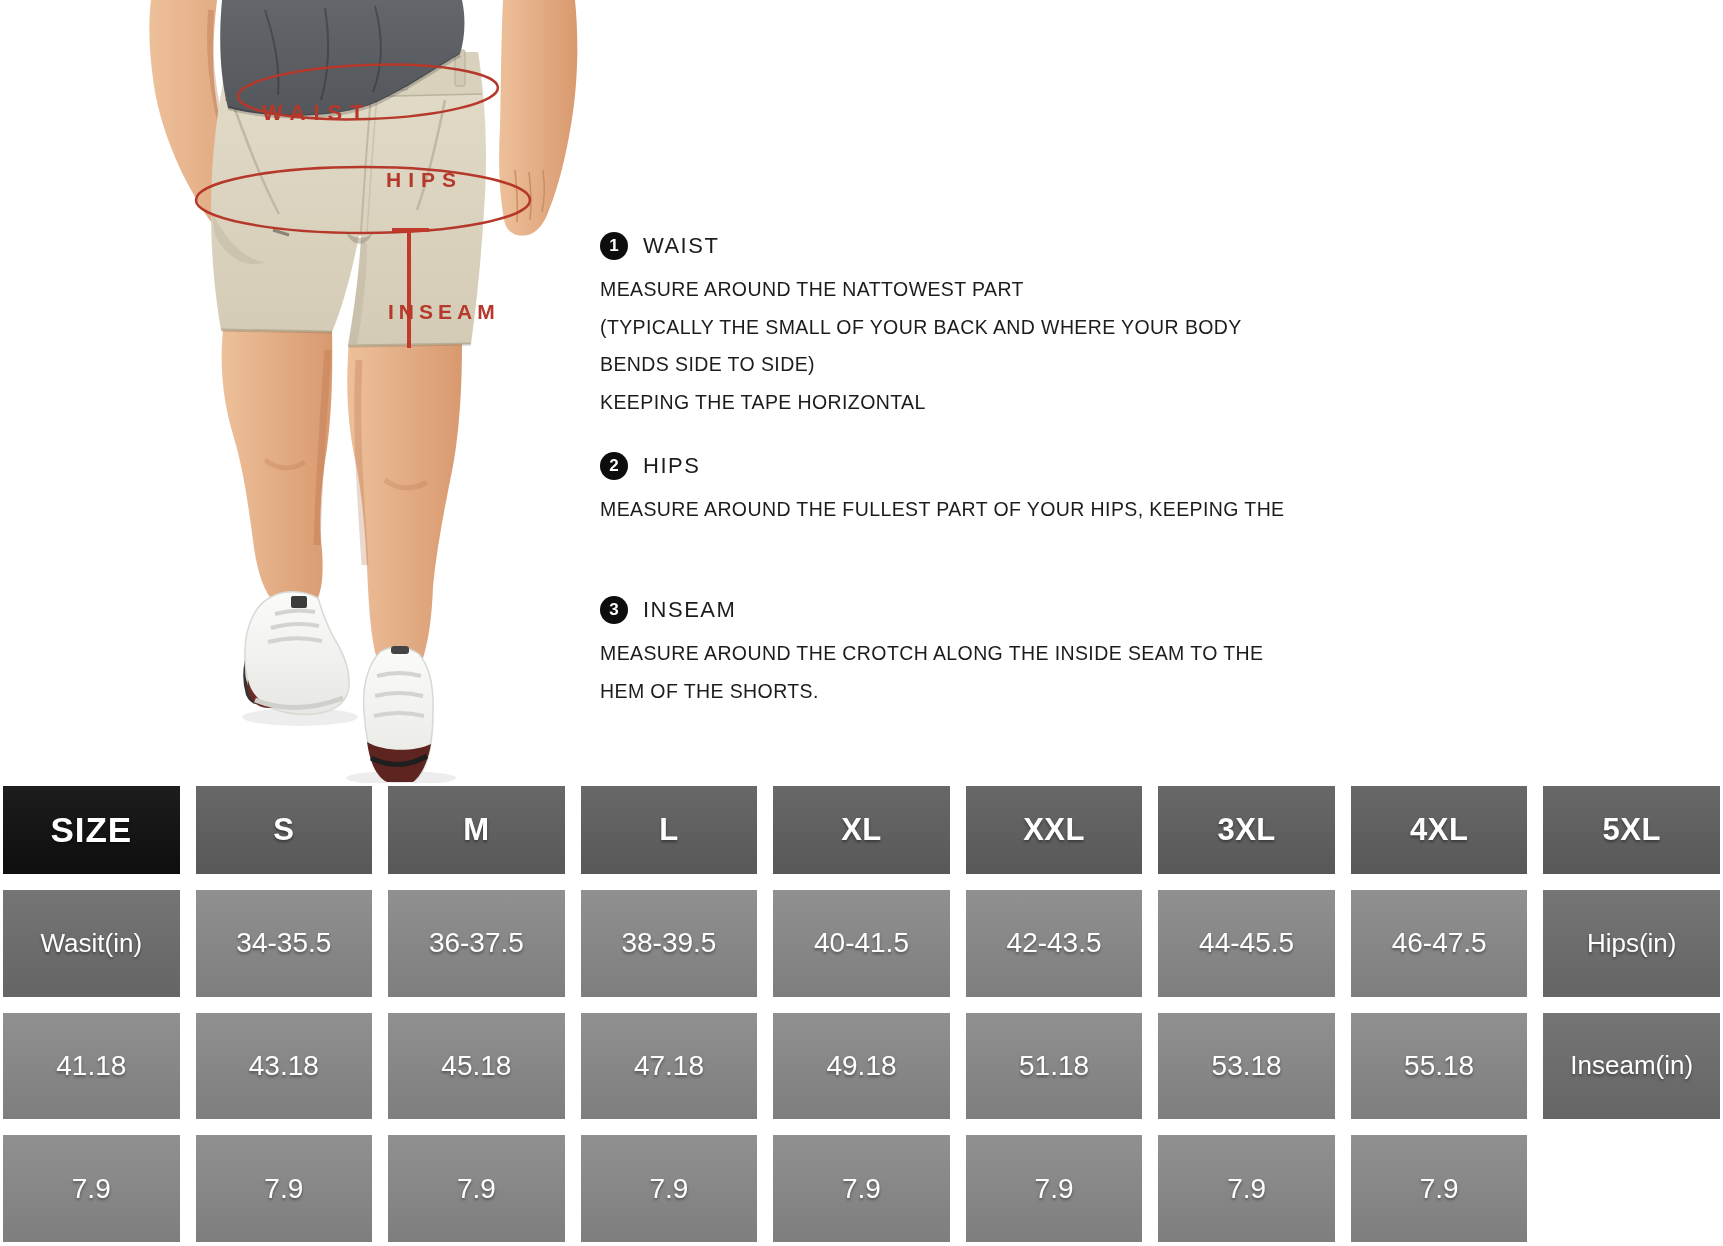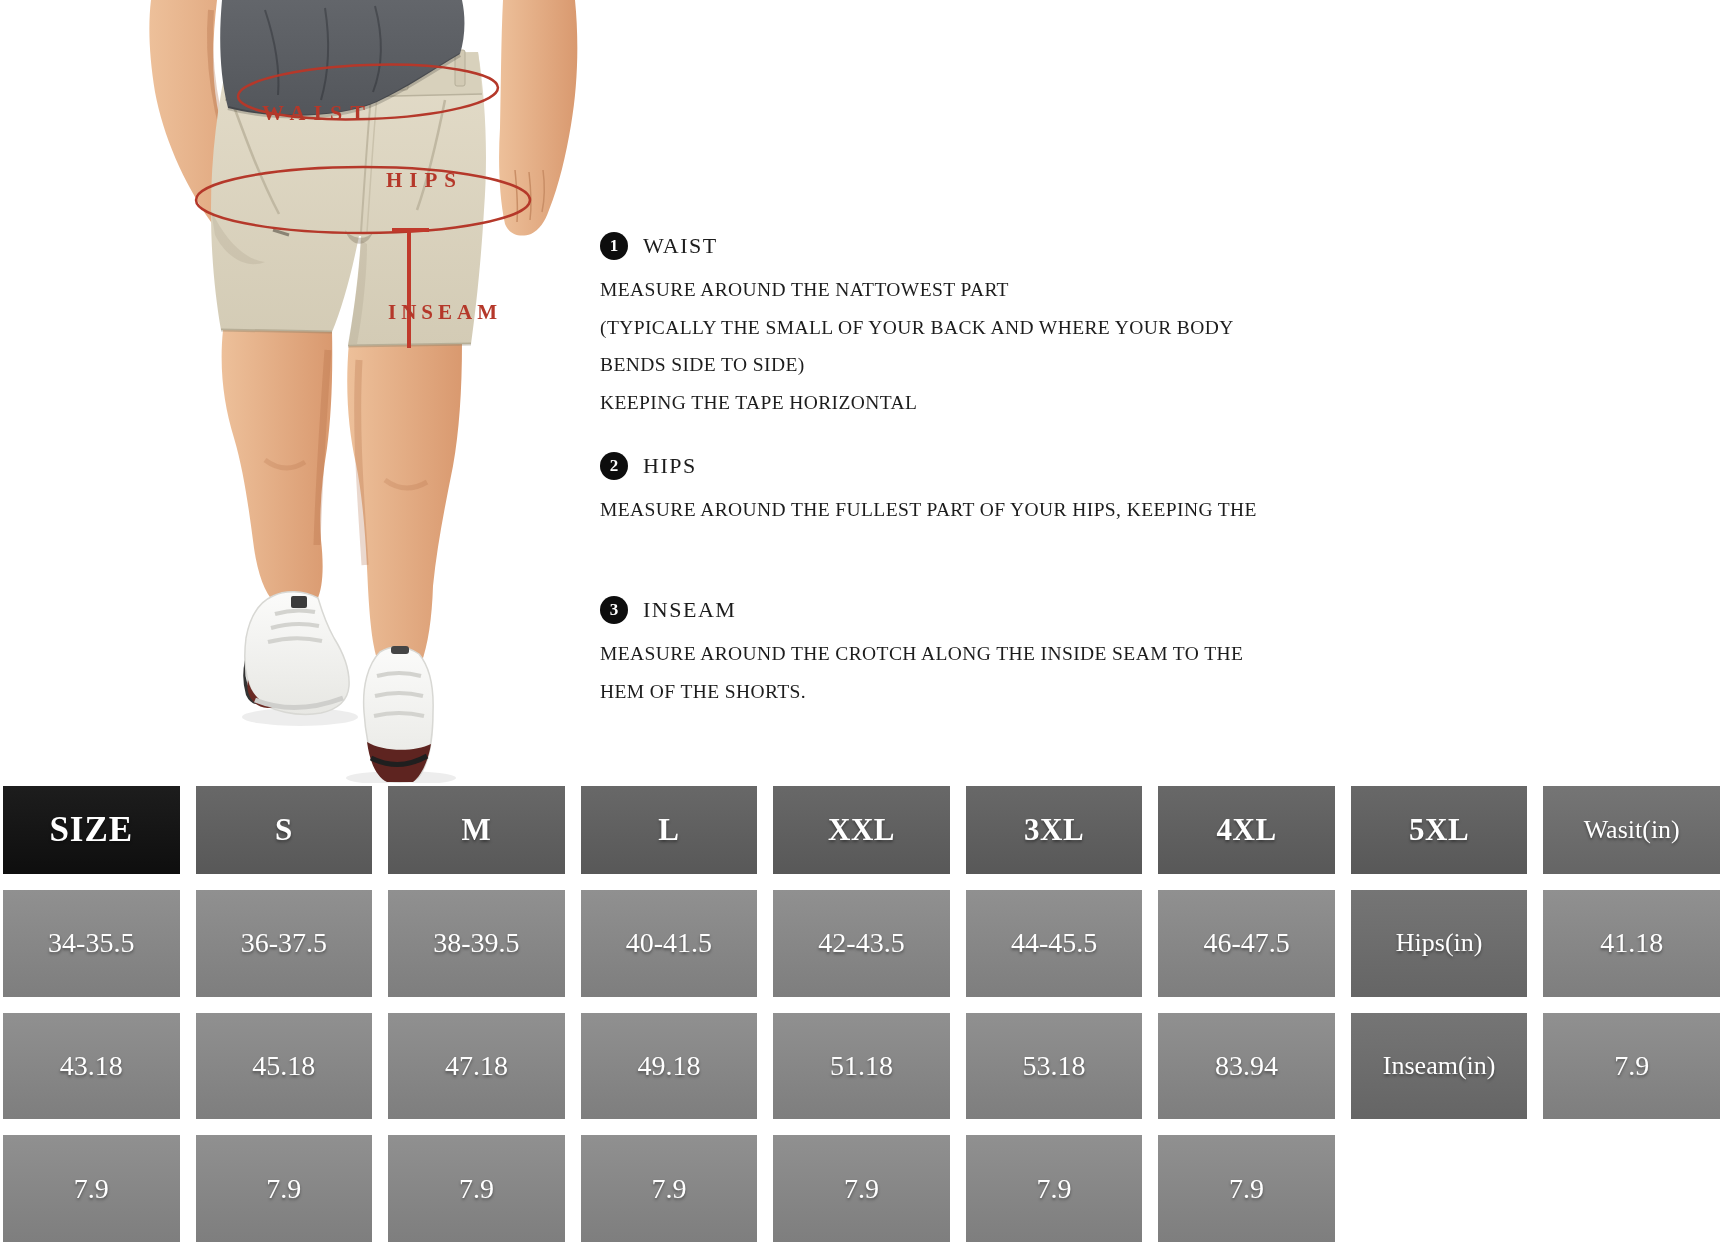--- a/index.html
+++ b/index.html
@@ -1,17 +1,17 @@
 <!DOCTYPE html>
 <html><head>
 <meta charset="utf-8">
 <style>
   html,body{margin:0;padding:0;background:#fff;}
   #canvas{position:relative;width:1723px;height:1246px;background:#ffffff;overflow:hidden;
-          font-family:Liberation Serif, serif;}
+          font-family:Liberation Sans, sans-serif;}
 
   
   #figure-svg{position:absolute;left:115px;top:0;}
   .fig-label{position:absolute;color:#b5382a;font-weight:700;}
   .fig-label.waist{left:262px;top:100px;font-size:22px;letter-spacing:8px;}
   .fig-label.hips{left:386px;top:168px;font-size:21px;letter-spacing:7px;}
   .fig-label.inseam{left:388px;top:300px;font-size:21px;letter-spacing:5px;}
 
   
   .instr{position:absolute;left:600px;width:760px;color:#1c1c1c;}
@@ -195,20 +195,21 @@
       <div class="line">MEASURE AROUND THE CROTCH ALONG THE INSIDE SEAM TO THE</div>
       <div class="line">HEM OF THE SHORTS.</div>
     </div>
   </div>
 
   <div class="size-table">
     <div class="cell th size">SIZE</div>
     <div class="cell th">S</div>
     <div class="cell th">M</div>
     <div class="cell th">L</div>
+    <div class="cell th">XL</div>
     <div class="cell th">XXL</div>
     <div class="cell th">3XL</div>
     <div class="cell th">4XL</div>
     <div class="cell th">5XL</div>
 
     <div class="cell rowlabel">Wasit(in)</div>
     <div class="cell td">34-35.5</div>
     <div class="cell td">36-37.5</div>
     <div class="cell td">38-39.5</div>
     <div class="cell td">40-41.5</div>
@@ -217,21 +218,21 @@
     <div class="cell td">46-47.5</div>
 
     <div class="cell rowlabel">Hips(in)</div>
     <div class="cell td">41.18</div>
     <div class="cell td">43.18</div>
     <div class="cell td">45.18</div>
     <div class="cell td">47.18</div>
     <div class="cell td">49.18</div>
     <div class="cell td">51.18</div>
     <div class="cell td">53.18</div>
-    <div class="cell td">83.94</div>
+    <div class="cell td">55.18</div>
 
     <div class="cell rowlabel">Inseam(in)</div>
     <div class="cell td">7.9</div>
     <div class="cell td">7.9</div>
     <div class="cell td">7.9</div>
     <div class="cell td">7.9</div>
     <div class="cell td">7.9</div>
     <div class="cell td">7.9</div>
     <div class="cell td">7.9</div>
     <div class="cell td">7.9</div>

